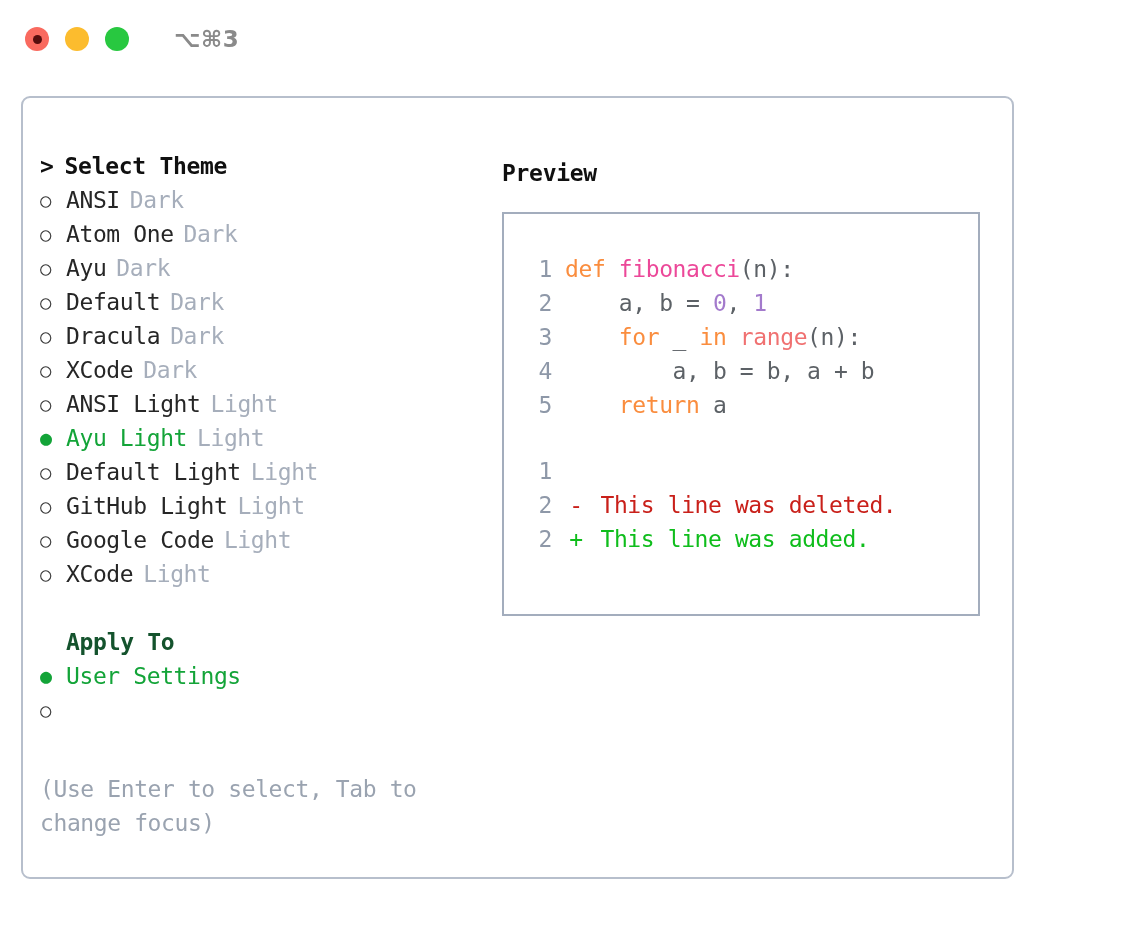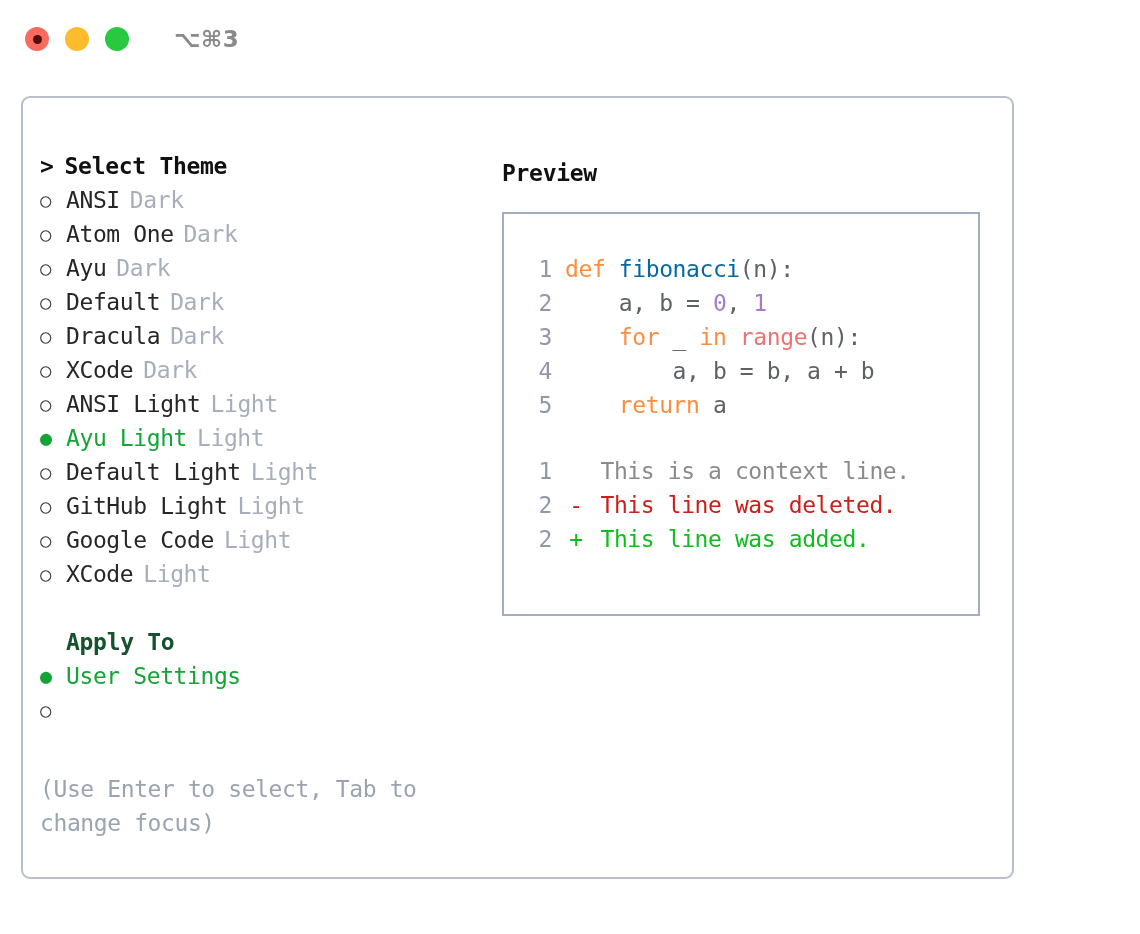--- a/index.html
+++ b/index.html
@@ -177,21 +177,21 @@
   .diffmark {
     display: inline-block;
     width: 22px;
     min-width: 22px;
     text-align: center;
   }
   .code-gap { height: 32px; }
 
   
   .tok-kw    { color: #fa8d3e; }
-  .tok-fn    { color: #0369a1; }
+  .tok-fn    { color: #ec4899; }
   .tok-num   { color: #a37acc; }
   .tok-call  { color: #f07171; }
   .tok-plain { color: #5c6166; }
   .tok-ctx   { color: #8a8a8a; }
   .tok-del   { color: #c9201a; }
   .tok-add   { color: #0fbd1c; }
   .mark-del  { color: #c9201a; }
   .mark-add  { color: #0fbd1c; }
 </style>
 </head>
@@ -256,21 +256,21 @@
         <div class="preview-box">
           <div id="code-block">
               <div class="code-line"><span class="lineno">1</span><span class="tok-kw">def </span><span class="tok-fn">fibonacci</span><span class="tok-plain">(n):</span></div>
               <div class="code-line"><span class="lineno">2</span><span class="tok-plain">    a, b = </span><span class="tok-num">0</span><span class="tok-plain">, </span><span class="tok-num">1</span></div>
               <div class="code-line"><span class="lineno">3</span><span class="tok-kw">    for</span><span class="tok-plain"> _ </span><span class="tok-kw">in</span><span class="tok-plain"> </span><span class="tok-call">range</span><span class="tok-plain">(n):</span></div>
               <div class="code-line"><span class="lineno">4</span><span class="tok-plain">        a, b = b, a + b</span></div>
               <div class="code-line"><span class="lineno">5</span><span class="tok-kw">    return</span><span class="tok-plain"> a</span></div>
             </div>
           <div class="code-gap"></div>
           <div id="diff-block">
-              <div class="code-line"><span class="lineno">1</span><span class="diffmark "> </span><span class="tok-ctx"> This is a context line.</span></div>
+              <div class="code-line"><span class="lineno">1</span><span class="diffmark "> </span></div>
               <div class="code-line"><span class="lineno">2</span><span class="diffmark mark-del">-</span><span class="tok-del"> This line was deleted.</span></div>
               <div class="code-line"><span class="lineno">2</span><span class="diffmark mark-add">+</span><span class="tok-add"> This line was added.</span></div>
             </div>
         </div>
       </div>
 
     </div>
   </div>
 </div>
 

